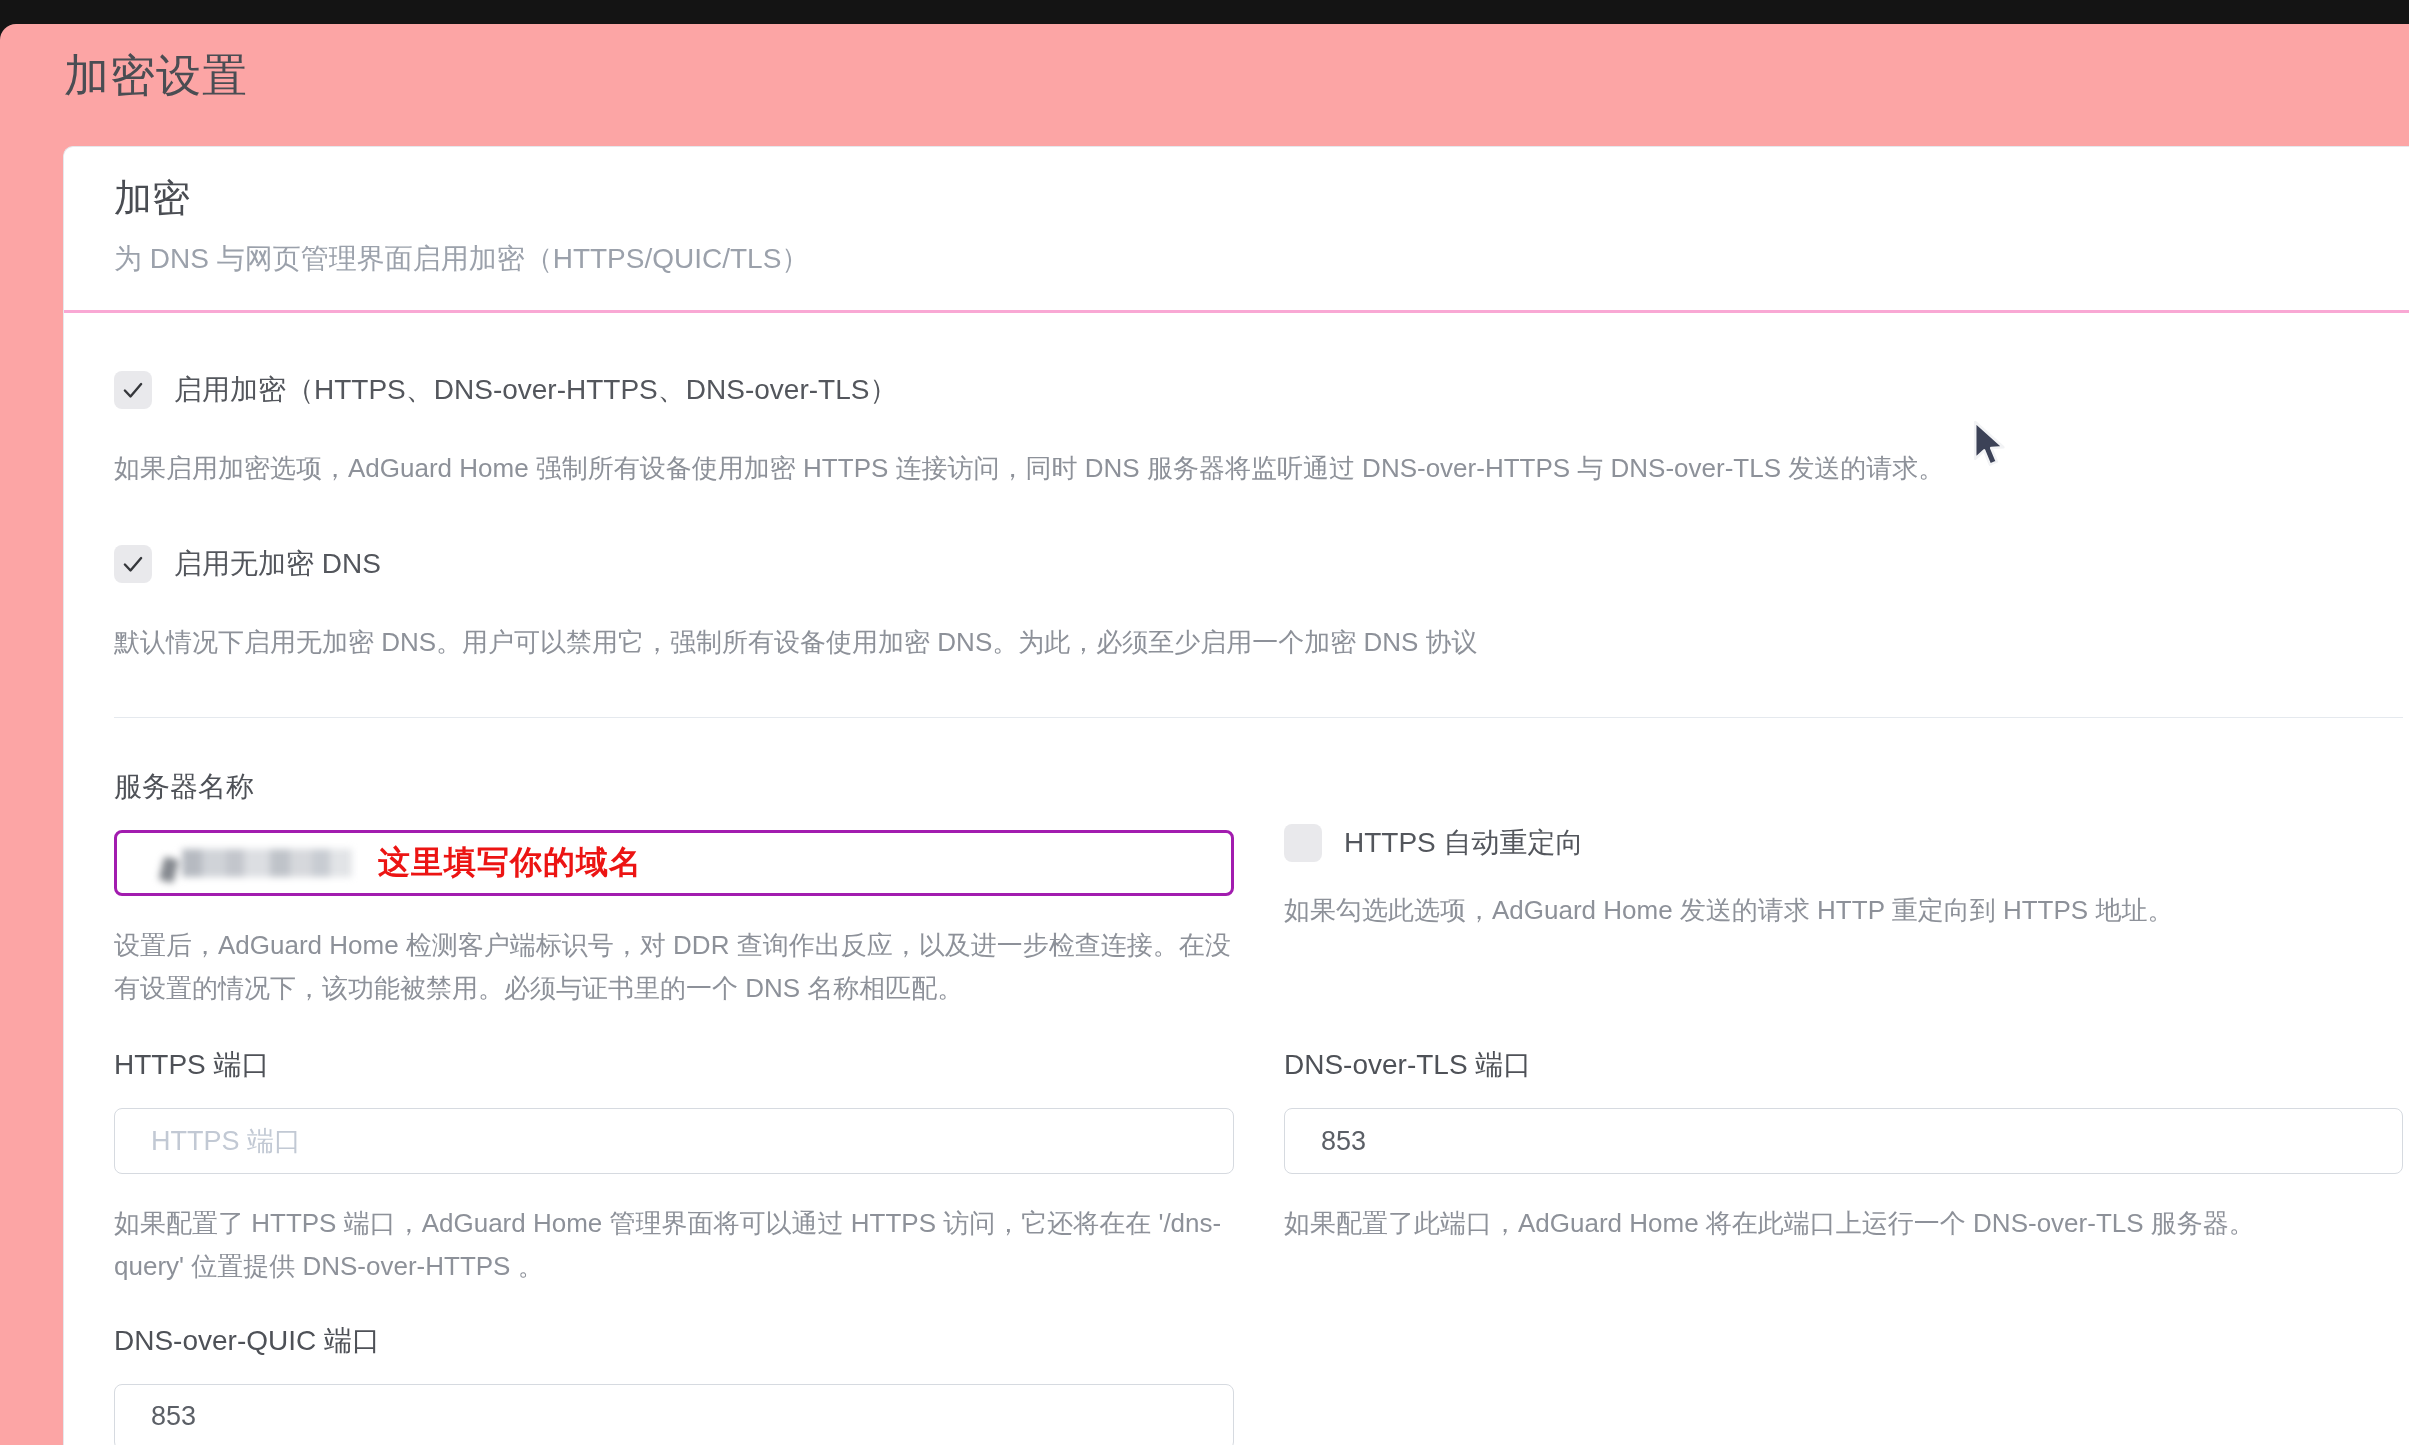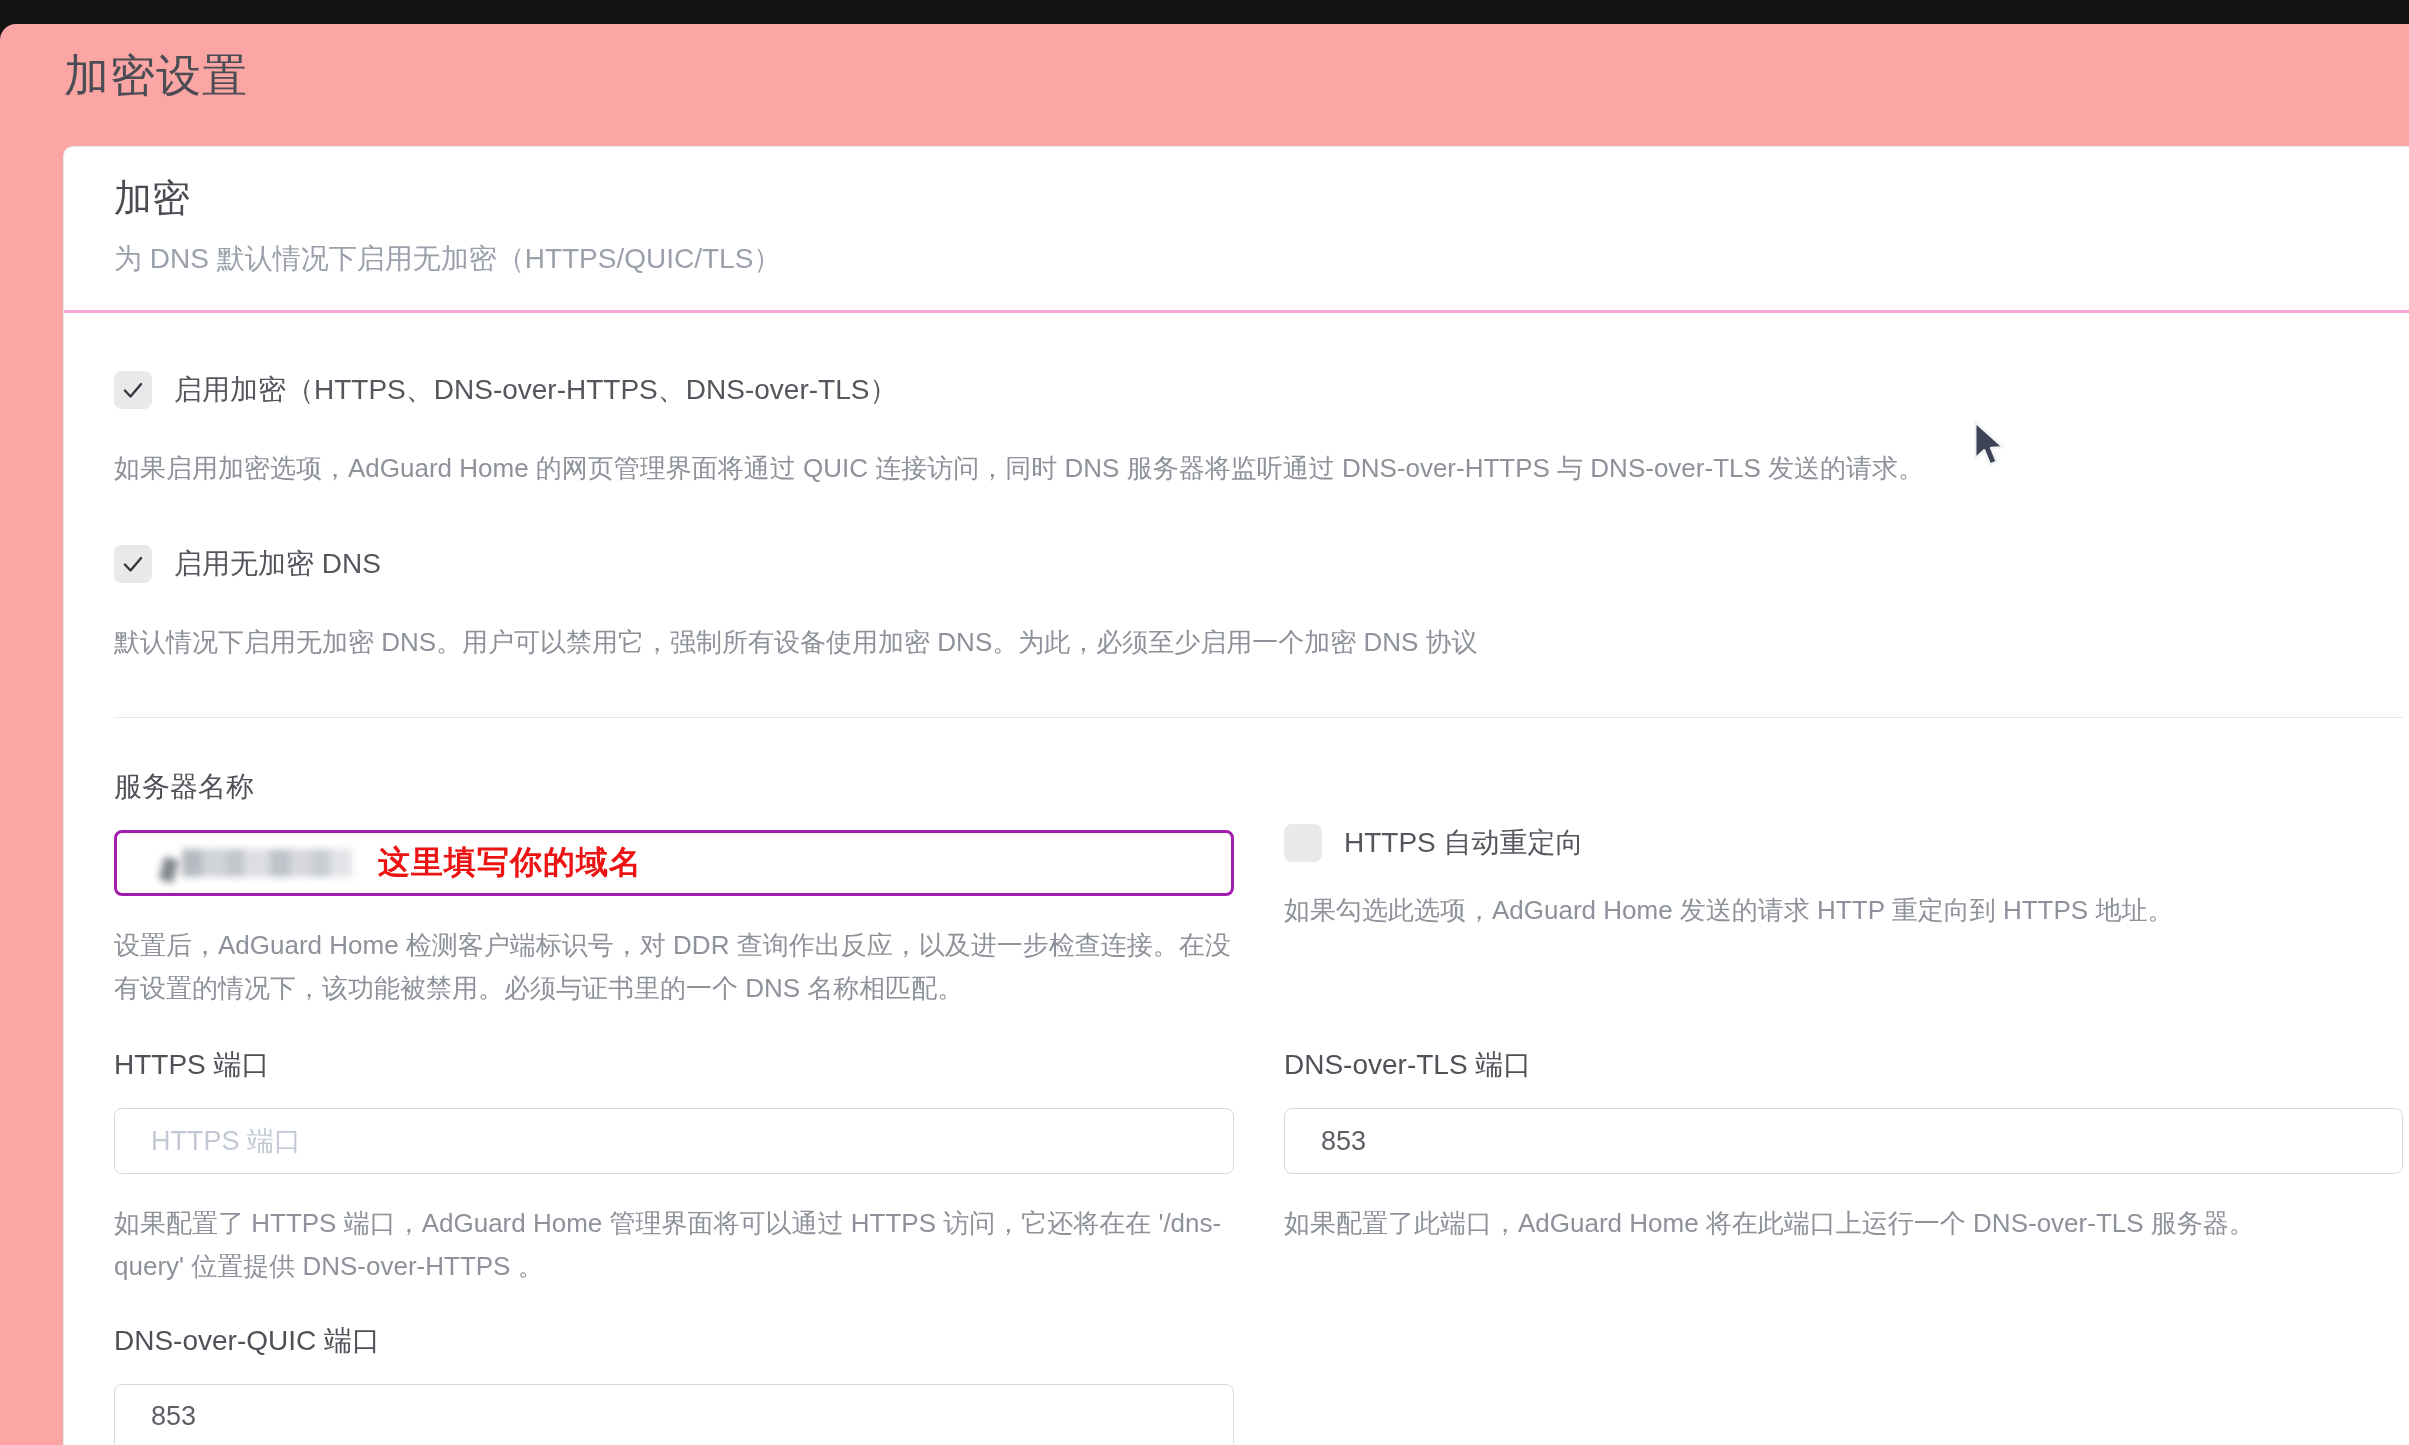--- a/index.html
+++ b/index.html
@@ -104,34 +104,34 @@
 <body>
 
 <div class="screen">
 
   <div class="page-title">加密设置</div>
 
   <div class="card">
 
     <div class="card-header">
       <div class="card-title">加密</div>
-      <div class="card-subtitle">为 DNS 默认情况下启用无加密（HTTPS/QUIC/TLS）</div>
+      <div class="card-subtitle">为 DNS 与网页管理界面启用加密（HTTPS/QUIC/TLS）</div>
     </div>
 
     <div class="card-body">
 
       <div class="check-row">
         <span class="checkbox checked">
           <svg width="26" height="26" viewBox="0 0 24 24" fill="none">
             <path d="M4.5 12.5l5.2 5.5L19.5 6.5" stroke="#35373b" stroke-width="2.2" stroke-linecap="round" stroke-linejoin="round"></path>
           </svg>
         </span>
         <label class="check-label">启用加密（HTTPS、DNS-over-HTTPS、DNS-over-TLS）</label>
       </div>
-      <div class="desc">如果启用加密选项，AdGuard Home 的网页管理界面将通过 QUIC 连接访问，同时 DNS 服务器将监听通过 DNS-over-HTTPS 与 DNS-over-TLS 发送的请求。</div>
+      <div class="desc">如果启用加密选项，AdGuard Home 强制所有设备使用加密 HTTPS 连接访问，同时 DNS 服务器将监听通过 DNS-over-HTTPS 与 DNS-over-TLS 发送的请求。</div>
 
       <div class="check-row gap-lg">
         <span class="checkbox checked">
           <svg width="26" height="26" viewBox="0 0 24 24" fill="none">
             <path d="M4.5 12.5l5.2 5.5L19.5 6.5" stroke="#35373b" stroke-width="2.2" stroke-linecap="round" stroke-linejoin="round"></path>
           </svg>
         </span>
         <label class="check-label">启用无加密 DNS</label>
       </div>
       <div class="desc">默认情况下启用无加密 DNS。用户可以禁用它，强制所有设备使用加密 DNS。为此，必须至少启用一个加密 DNS 协议</div>

